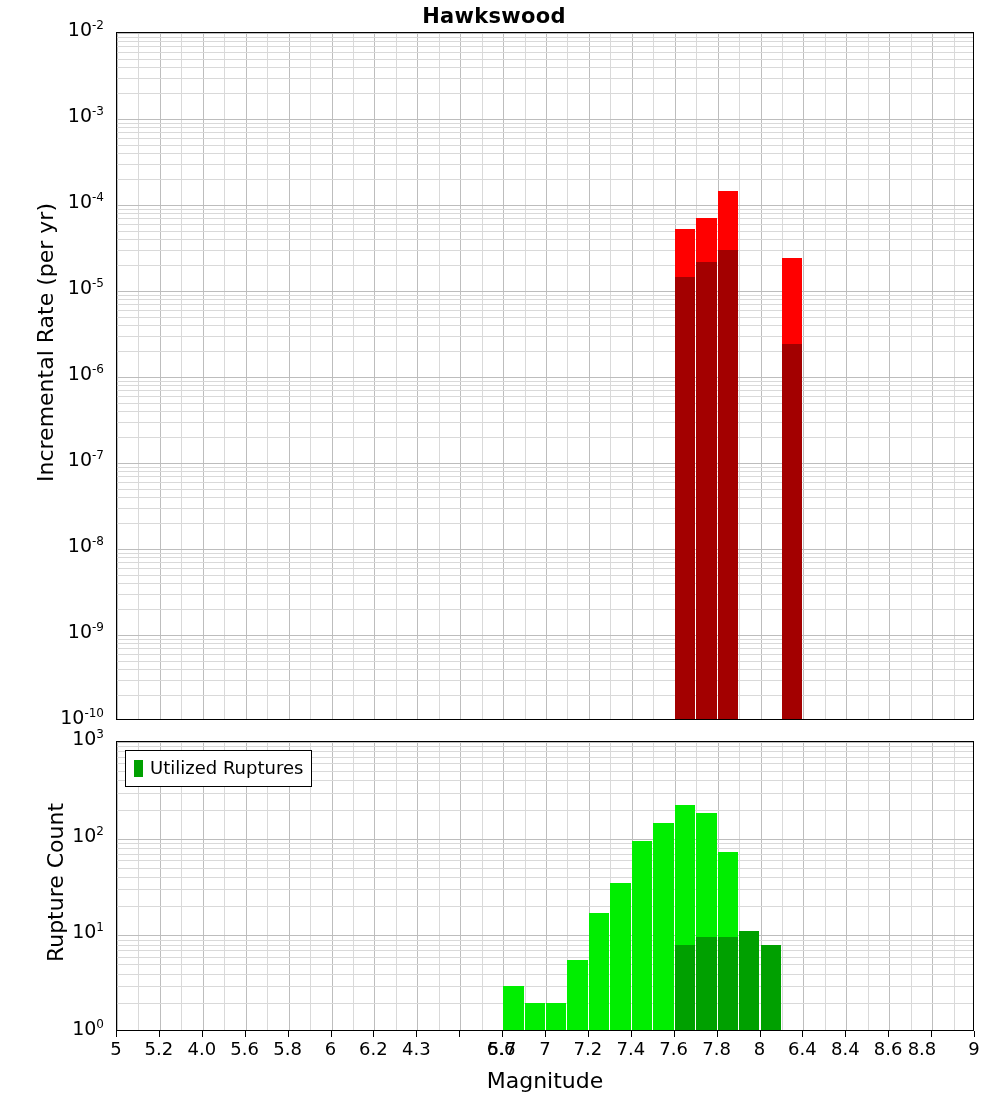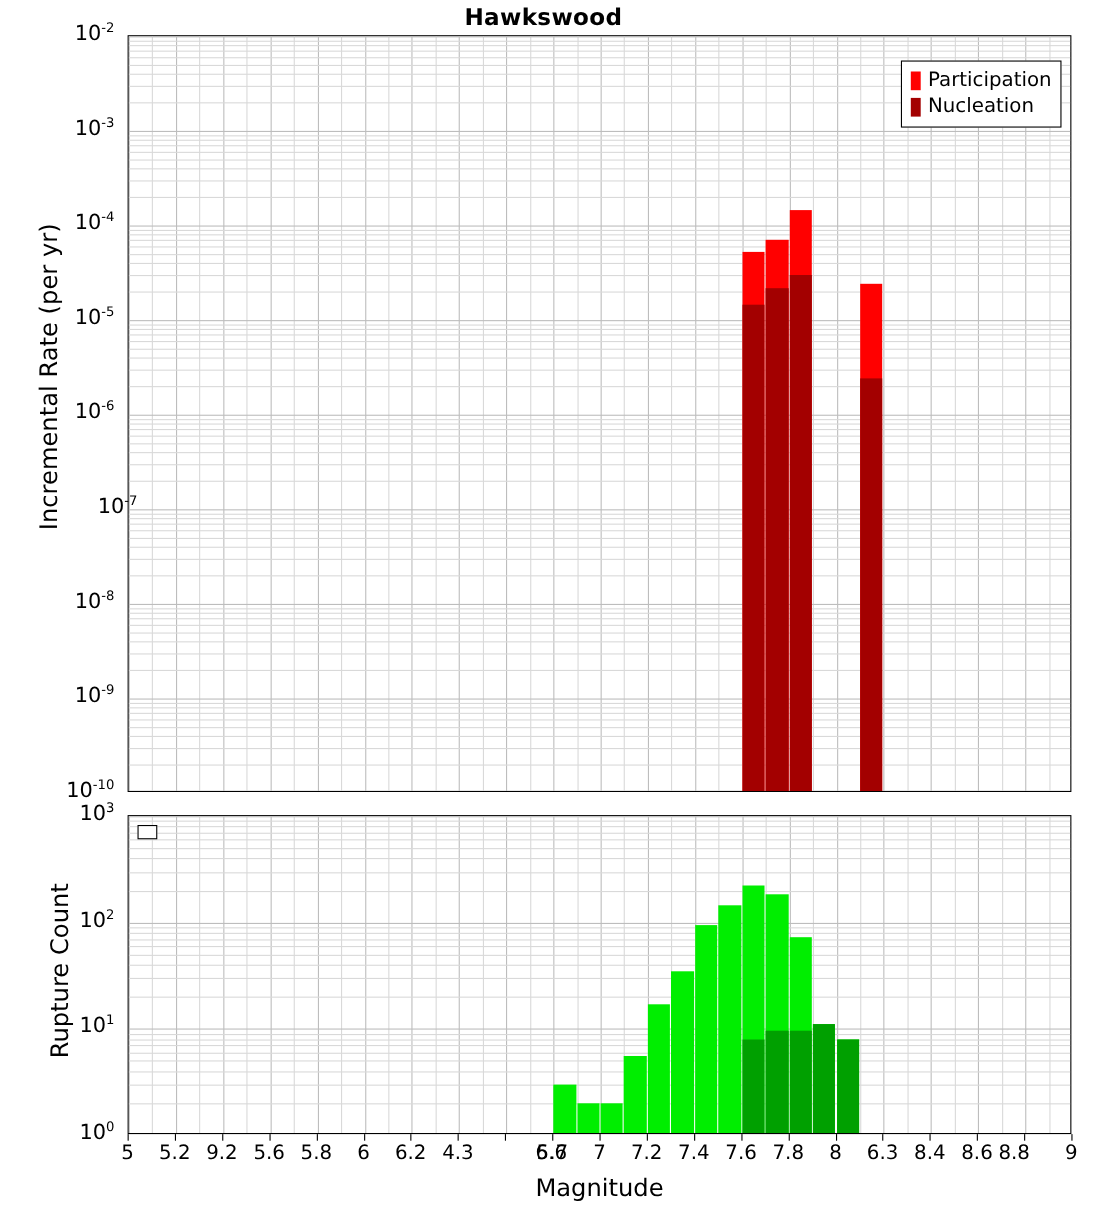--- a/index.html
+++ b/index.html
@@ -290,30 +290,20 @@
       <div class="bar" style="left: 557.7px; width: 20.45px; top: 196.42px; height: 491.58px; background: rgb(255, 0, 0); z-index: 1;"></div>
       <div class="bar" style="left: 579.15px; width: 20.45px; top: 185.32px; height: 502.68px; background: rgb(255, 0, 0); z-index: 1;"></div>
       <div class="bar" style="left: 600.6px; width: 20.45px; top: 158.12px; height: 529.88px; background: rgb(255, 0, 0); z-index: 1;"></div>
       <div class="bar" style="left: 664.95px; width: 20.45px; top: 225.3px; height: 462.7px; background: rgb(255, 0, 0); z-index: 1;"></div>
       <div class="bar" style="left: 557.7px; width: 20.45px; top: 244.12px; height: 443.88px; background: rgb(163, 0, 0); z-index: 2;"></div>
       <div class="bar" style="left: 579.15px; width: 20.45px; top: 228.55px; height: 459.45px; background: rgb(163, 0, 0); z-index: 2;"></div>
       <div class="bar" style="left: 600.6px; width: 20.45px; top: 216.97px; height: 471.03px; background: rgb(163, 0, 0); z-index: 2;"></div>
       <div class="bar" style="left: 664.95px; width: 20.45px; top: 311.3px; height: 376.7px; background: rgb(163, 0, 0); z-index: 2;"></div>
     </div>
 
-  <div class="legend" id="legend-top">
-    <div class="legend-row">
-      <span class="legend-swatch" style="background:#ff0000"></span>
-      <span class="legend-text">Participation</span>
-    </div>
-    <div class="legend-row">
-      <span class="legend-swatch" style="background:#a30000"></span>
-      <span class="legend-text">Nucleation</span>
-    </div>
-  </div>
 </div>
 
 <div class="plot-frame" id="bottom-panel">
   <div class="gridlayer" id="bottom-grid">
       <div class="gl-v major" style="left: 0px;"></div>
       <div class="gl-v" style="left: 21.45px;"></div>
       <div class="gl-v major" style="left: 42.9px;"></div>
       <div class="gl-v" style="left: 64.35px;"></div>
       <div class="gl-v major" style="left: 85.8px;"></div>
       <div class="gl-v" style="left: 107.25px;"></div>
@@ -394,47 +384,51 @@
       <div class="bar" style="left: 622.05px; width: 20.45px; top: 189.33px; height: 100.67px; background: rgb(0, 238, 0); z-index: 1;"></div>
       <div class="bar" style="left: 643.5px; width: 20.45px; top: 202.7px; height: 87.3px; background: rgb(0, 238, 0); z-index: 1;"></div>
       <div class="bar" style="left: 557.7px; width: 20.45px; top: 202.7px; height: 87.3px; background: rgb(0, 160, 0); z-index: 2;"></div>
       <div class="bar" style="left: 579.15px; width: 20.45px; top: 195.49px; height: 94.51px; background: rgb(0, 160, 0); z-index: 2;"></div>
       <div class="bar" style="left: 600.6px; width: 20.45px; top: 195.49px; height: 94.51px; background: rgb(0, 160, 0); z-index: 2;"></div>
       <div class="bar" style="left: 622.05px; width: 20.45px; top: 189.33px; height: 100.67px; background: rgb(0, 160, 0); z-index: 2;"></div>
       <div class="bar" style="left: 643.5px; width: 20.45px; top: 202.7px; height: 87.3px; background: rgb(0, 160, 0); z-index: 2;"></div>
     </div>
 
   <div class="legend" id="legend-bottom">
+    <div class="legend-row">
+      <span class="legend-swatch" style="background:#00a000"></span>
+      <span class="legend-text">Utilized Ruptures</span>
+    </div>
   </div>
 </div>
 
 <div id="ylabel-top">Incremental Rate (per yr)</div>
 <div id="ylabel-bottom">Rupture Count</div>
 <div id="xlabel">Magnitude</div>
 
 <div id="tick-layer">
     <div class="ytick" style="left: 0px; width: 104px; top: 706px;">10<sup>-10</sup></div>
     <div class="ytick" style="left: 0px; width: 104px; top: 620px;">10<sup>-9</sup></div>
     <div class="ytick" style="left: 0px; width: 104px; top: 534px;">10<sup>-8</sup></div>
-    <div class="ytick" style="left: 0px; width: 104px; top: 448px; padding-left: 21px;">10<sup>-7</sup></div>
+    <div class="ytick" style="left: 0px; width: 104px; top: 448px;">10<sup>-7</sup></div>
     <div class="ytick" style="left: 0px; width: 104px; top: 362px;">10<sup>-6</sup></div>
     <div class="ytick" style="left: 0px; width: 104px; top: 276px;">10<sup>-5</sup></div>
     <div class="ytick" style="left: 0px; width: 104px; top: 190px;">10<sup>-4</sup></div>
     <div class="ytick" style="left: 0px; width: 104px; top: 104px;">10<sup>-3</sup></div>
     <div class="ytick" style="left: 0px; width: 104px; top: 18px;">10<sup>-2</sup></div>
     <div class="ytick" style="left: 0px; width: 104px; top: 1017px;">10<sup>0</sup></div>
     <div class="ytick" style="left: 0px; width: 104px; top: 920.333px;">10<sup>1</sup></div>
     <div class="ytick" style="left: 0px; width: 104px; top: 823.667px;">10<sup>2</sup></div>
     <div class="ytick" style="left: 0px; width: 104px; top: 727px;">10<sup>3</sup></div>
     <div class="tickmark-x" style="left: 116px; top: 1031px;"></div>
     <div class="xtick" style="left: 86px; width: 60px; top: 1038px;">5</div>
     <div class="tickmark-x" style="left: 158.9px; top: 1031px;"></div>
     <div class="xtick" style="left: 128.9px; width: 60px; top: 1038px;">5.2</div>
     <div class="tickmark-x" style="left: 201.8px; top: 1031px;"></div>
-    <div class="xtick" style="left: 171.8px; width: 60px; top: 1038px;">9.2</div>
+    <div class="xtick" style="left: 171.8px; width: 60px; top: 1038px;">4.0</div>
     <div class="tickmark-x" style="left: 244.7px; top: 1031px;"></div>
     <div class="xtick" style="left: 214.7px; width: 60px; top: 1038px;">5.6</div>
     <div class="tickmark-x" style="left: 287.6px; top: 1031px;"></div>
     <div class="xtick" style="left: 257.6px; width: 60px; top: 1038px;">5.8</div>
     <div class="tickmark-x" style="left: 330.5px; top: 1031px;"></div>
     <div class="xtick" style="left: 300.5px; width: 60px; top: 1038px;">6</div>
     <div class="tickmark-x" style="left: 373.4px; top: 1031px;"></div>
     <div class="xtick" style="left: 343.4px; width: 60px; top: 1038px;">6.2</div>
     <div class="tickmark-x" style="left: 416.3px; top: 1031px;"></div>
     <div class="xtick" style="left: 386.3px; width: 60px; top: 1038px;">4.3</div>
@@ -448,21 +442,21 @@
     <div class="xtick" style="left: 557.9px; width: 60px; top: 1038px;">7.2</div>
     <div class="tickmark-x" style="left: 630.8px; top: 1031px;"></div>
     <div class="xtick" style="left: 600.8px; width: 60px; top: 1038px;">7.4</div>
     <div class="tickmark-x" style="left: 673.7px; top: 1031px;"></div>
     <div class="xtick" style="left: 643.7px; width: 60px; top: 1038px;">7.6</div>
     <div class="tickmark-x" style="left: 716.6px; top: 1031px;"></div>
     <div class="xtick" style="left: 686.6px; width: 60px; top: 1038px;">7.8</div>
     <div class="tickmark-x" style="left: 759.5px; top: 1031px;"></div>
     <div class="xtick" style="left: 729.5px; width: 60px; top: 1038px;">8</div>
     <div class="tickmark-x" style="left: 802.4px; top: 1031px;"></div>
-    <div class="xtick" style="left: 772.4px; width: 60px; top: 1038px;">6.3</div>
+    <div class="xtick" style="left: 772.4px; width: 60px; top: 1038px;">6.4</div>
     <div class="tickmark-x" style="left: 845.3px; top: 1031px;"></div>
     <div class="xtick" style="left: 815.3px; width: 60px; top: 1038px;">8.4</div>
     <div class="tickmark-x" style="left: 888.2px; top: 1031px;"></div>
     <div class="xtick" style="left: 858.2px; width: 60px; top: 1038px;">8.6</div>
     <div class="tickmark-x" style="left: 931.1px; top: 1031px;"></div>
     <div class="xtick" style="left: 892px; width: 60px; top: 1038px;">8.8</div>
     <div class="tickmark-x" style="left: 974px; top: 1031px;"></div>
     <div class="xtick" style="left: 944px; width: 60px; top: 1038px;">9</div>
   </div>
 

